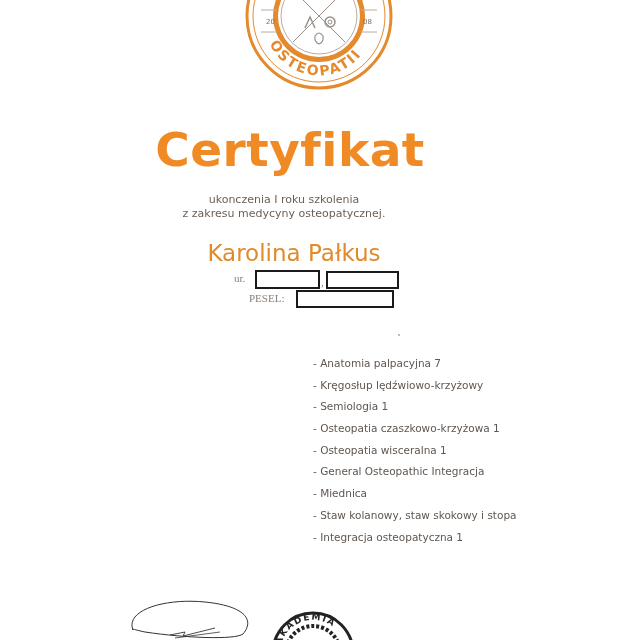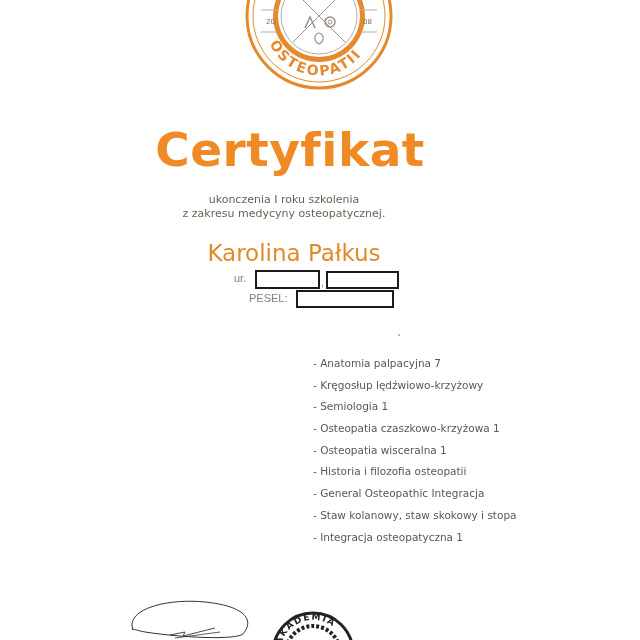--- a/index.html
+++ b/index.html
@@ -22,21 +22,21 @@
   .subtitle {
     position:absolute; left:0; width:568px; top:193px; text-align:center;
     font-family:"DejaVu Sans", sans-serif; font-size:11px; line-height:14px;
     color:#6b5f55;
   }
   .name {
     position:absolute; left:0; width:588px; top:240px; text-align:center;
     font-family:"DejaVu Sans", sans-serif; font-size:23px; color:#e08a2a;
   }
   .field-label {
-    position:absolute; font-family:Liberation Sans, sans-serif; font-size:11px;
+    position:absolute; font-family:Liberation Serif, serif; font-size:11px;
     color:#8a7f75;
     text-align:center;
   }
   .redact {
     position:absolute; border:2px solid #1a1a1a; background:#fff; box-sizing:border-box;
   }
   .section-label {
     position:absolute; left:86px; top:355px;
     font-family:"DejaVu Sans", sans-serif; font-size:10.5px; color:#7a6a58;
   }
@@ -104,22 +104,22 @@
 
   <div class="dot"></div>
 
 
   <ul class="topics">
     <li>- Anatomia palpacyjna 7</li>
     <li>- Kręgosłup lędźwiowo-krzyżowy</li>
     <li>- Semiologia 1</li>
     <li>- Osteopatia czaszkowo-krzyżowa 1</li>
     <li>- Osteopatia wisceralna 1</li>
-    <li>- Historia i filozofia osteopatii</li>
     <li>- General Osteopathic Integracja</li>
+    <li>- Miednica</li>
     <li>- Staw kolanowy, staw skokowy i stopa</li>
     <li>- Integracja osteopatyczna 1</li>
   </ul>
 
   <svg class="signature" viewBox="0 0 140 50">
     <path d="M8 40 C0 20, 40 8, 80 12 C120 16, 130 30, 118 44 C110 50, 60 48, 20 42 C10 40, 6 38, 8 40" fill="none" stroke="#333" stroke-width="1"></path>
     <path d="M45 45 L60 42 L58 46 L90 38" fill="none" stroke="#333" stroke-width="0.9"></path>
     <path d="M50 48 L95 42" fill="none" stroke="#333" stroke-width="0.8"></path>
   </svg>
 

